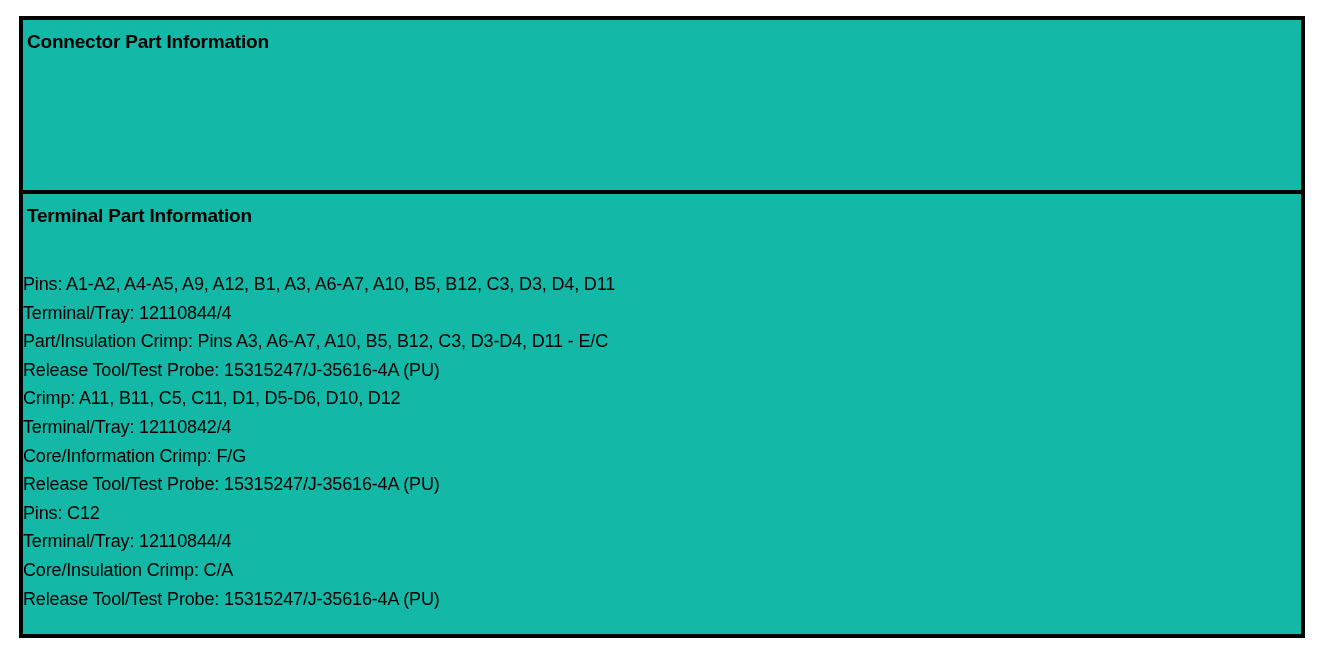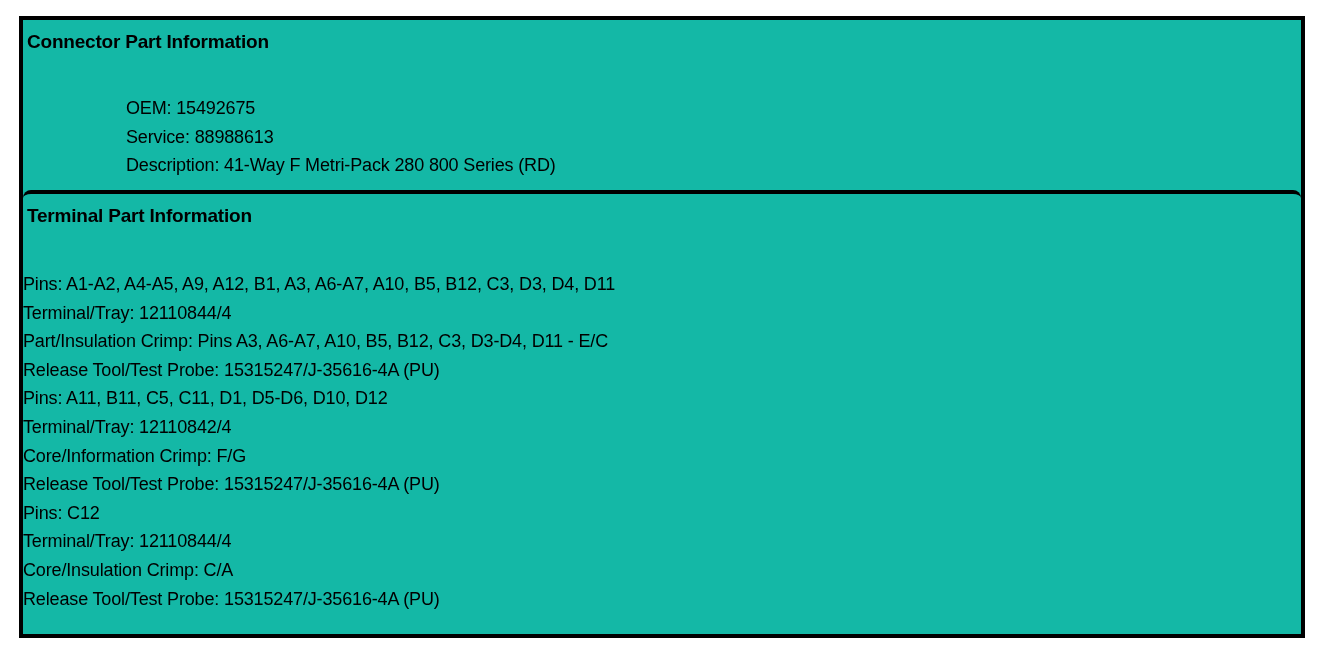--- a/index.html
+++ b/index.html
@@ -36,21 +36,20 @@
   .panel + .panel {
     border-top: 4px solid #000000;
   }
 
   .panel-connector {
     height: 170px;
   }
 
   .panel-terminal {
     height: 444px;
-    border-radius: 8px;
   }
 
   .panel-heading {
     font-size: 19px;
     font-weight: bold;
     line-height: 1;
     letter-spacing: -0.2px;
     padding: 12px 0 0 4px;
     white-space: nowrap;
   }
@@ -79,35 +78,30 @@
     padding: 0;
   }
 </style>
 </head>
 <body>
 
 <div id="doc-root">
 
   <section class="panel panel-connector">
     <div class="panel-heading">Connector Part Information</div>
-    <div class="panel-body">
-      <div class="detail-line">OEM: 15492675</div>
-      <div class="detail-line">Service: 88988613</div>
-      <div class="detail-line">Description: 41-Way F Metri-Pack 280 800 Series (RD)</div>
-    </div>
   </section>
 
   <section class="panel panel-terminal">
     <div class="panel-heading">Terminal Part Information</div>
     <div class="panel-body spec-group">
       <div class="detail-line">Pins: A1-A2, A4-A5, A9, A12, B1, A3, A6-A7, A10, B5, B12, C3, D3, D4, D11</div>
       <div class="detail-line">Terminal/Tray: 12110844/4</div>
       <div class="detail-line">Part/Insulation Crimp: Pins A3, A6-A7, A10, B5, B12, C3, D3-D4, D11 - E/C</div>
       <div class="detail-line">Release Tool/Test Probe: 15315247/J-35616-4A (PU)</div>
-      <div class="detail-line">Pins: A11, B11, C5, C11, D1, D5-D6, D10, D12</div>
+      <div class="detail-line">Crimp: A11, B11, C5, C11, D1, D5-D6, D10, D12</div>
       <div class="detail-line">Terminal/Tray: 12110842/4</div>
       <div class="detail-line">Core/Information Crimp: F/G</div>
       <div class="detail-line">Release Tool/Test Probe: 15315247/J-35616-4A (PU)</div>
       <div class="detail-line">Pins: C12</div>
       <div class="detail-line">Terminal/Tray: 12110844/4</div>
       <div class="detail-line">Core/Insulation Crimp: C/A</div>
       <div class="detail-line">Release Tool/Test Probe: 15315247/J-35616-4A (PU)</div>
     </div>
   </section>
 

